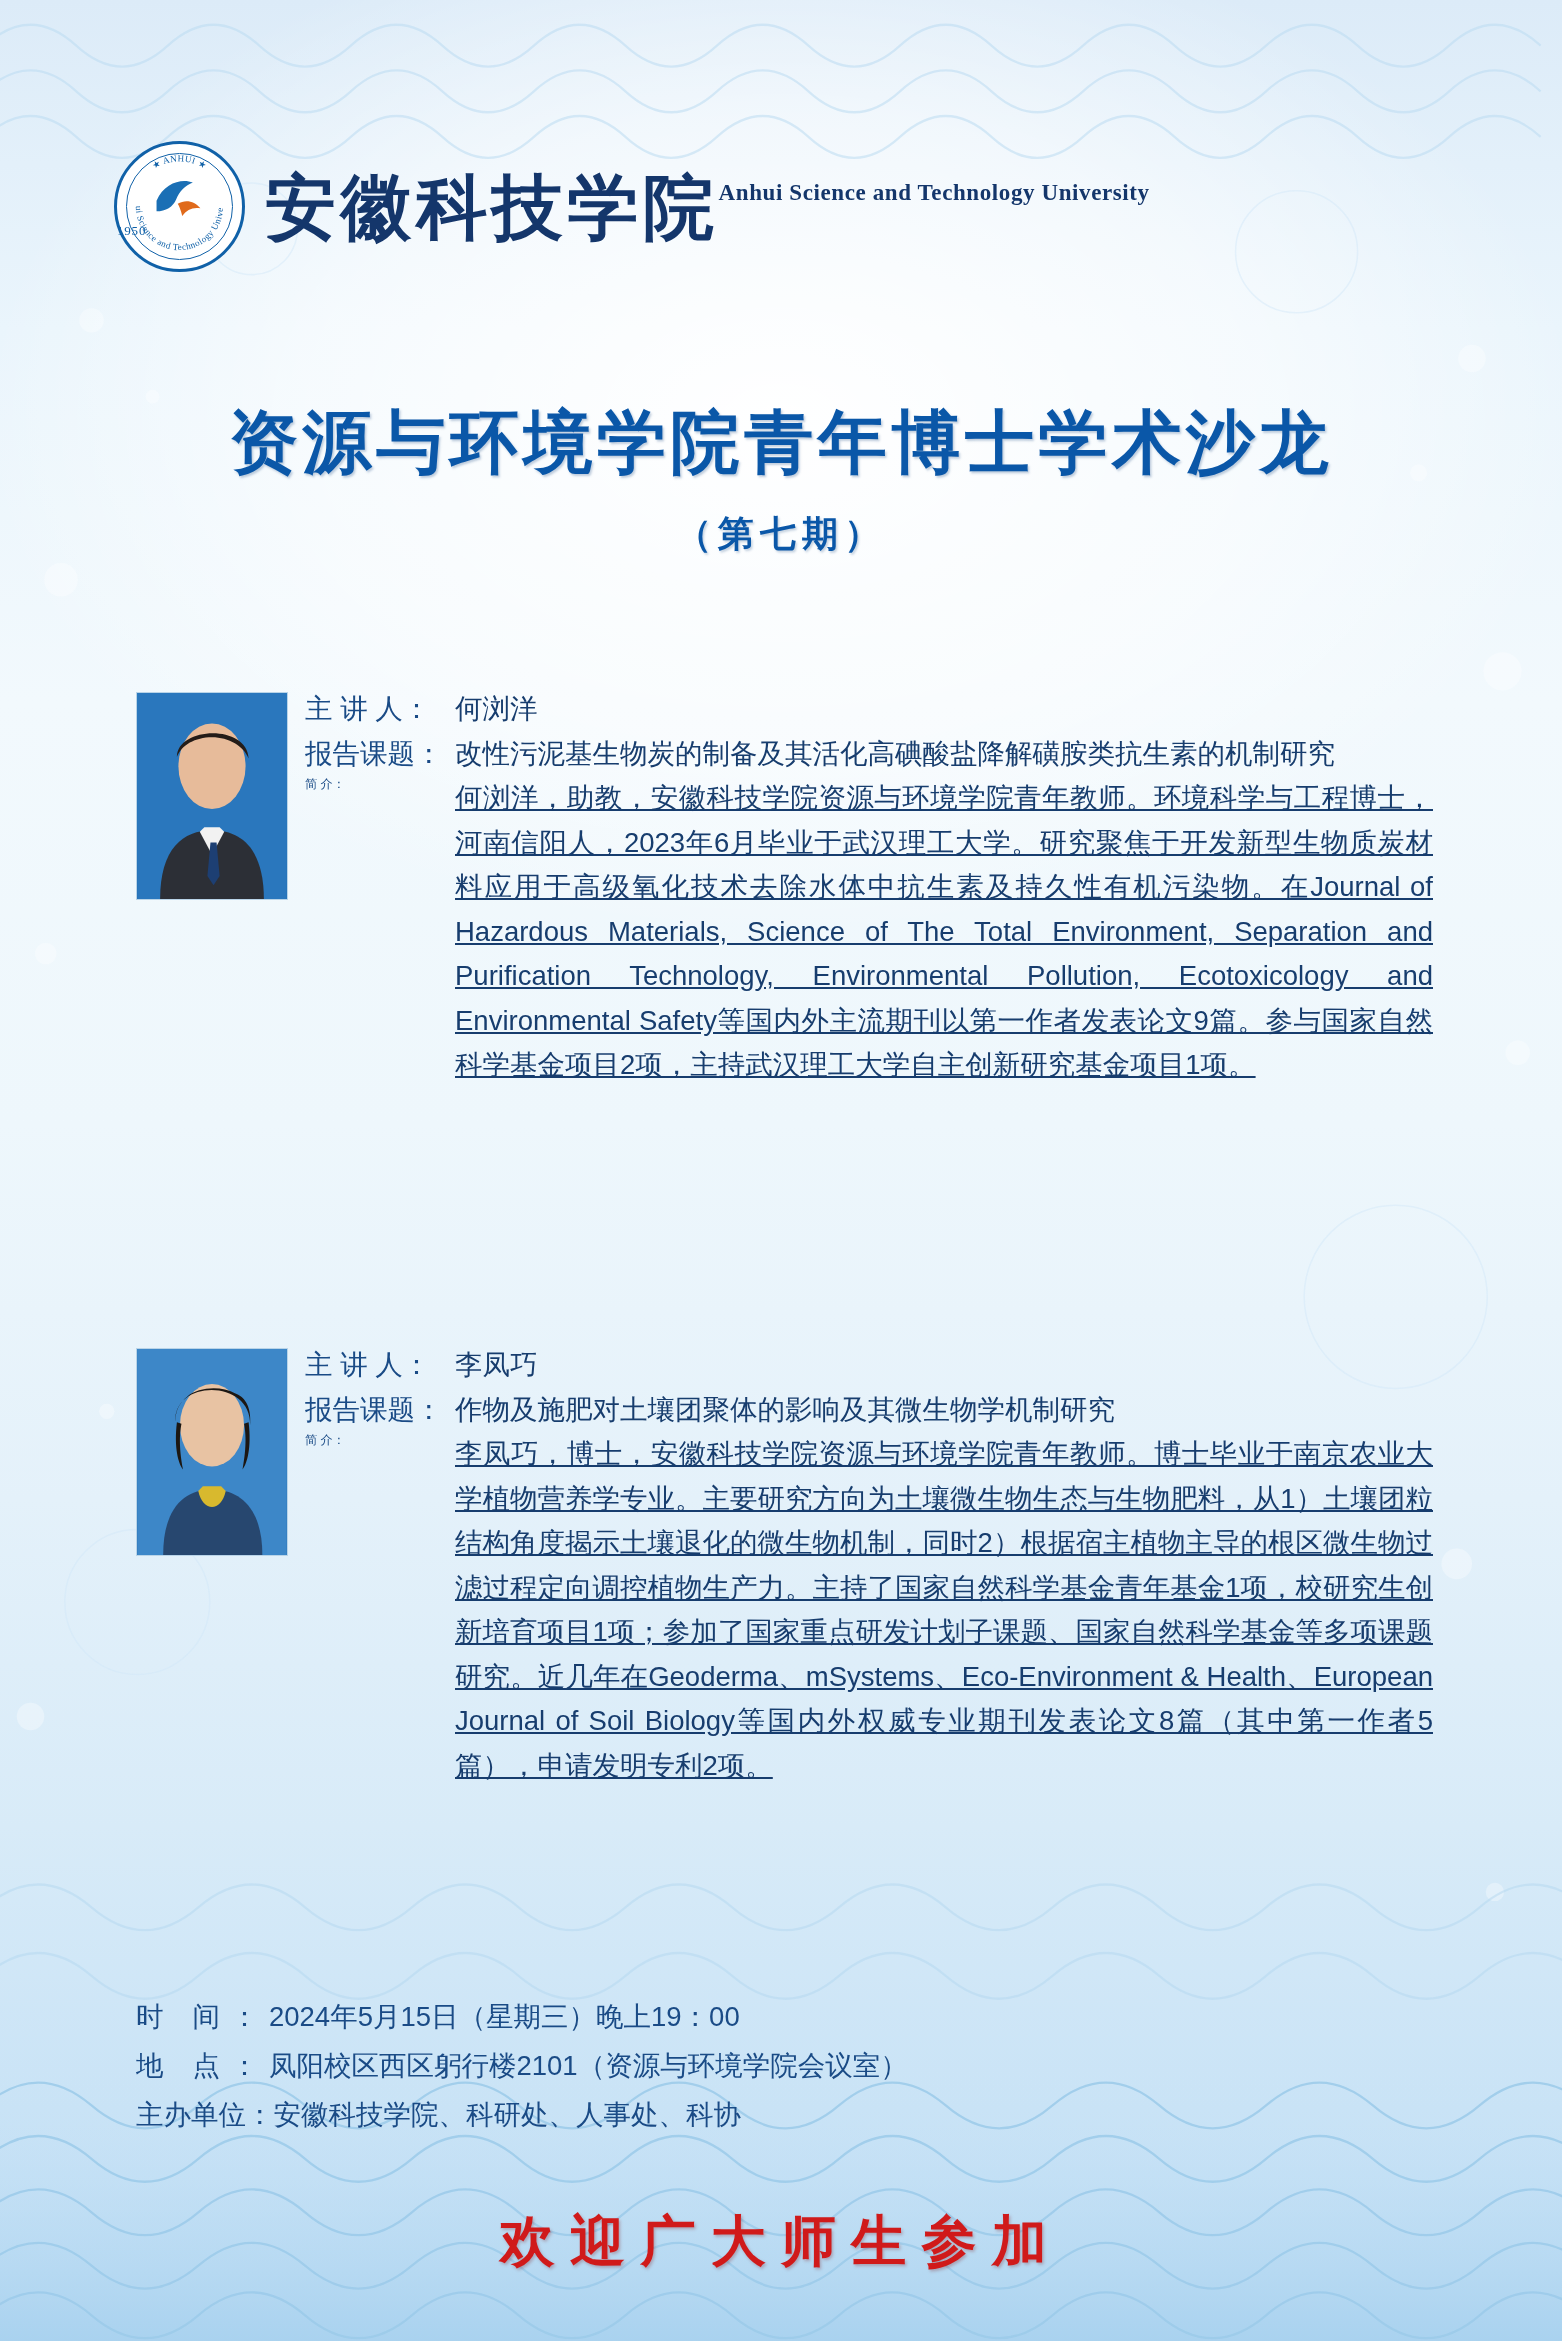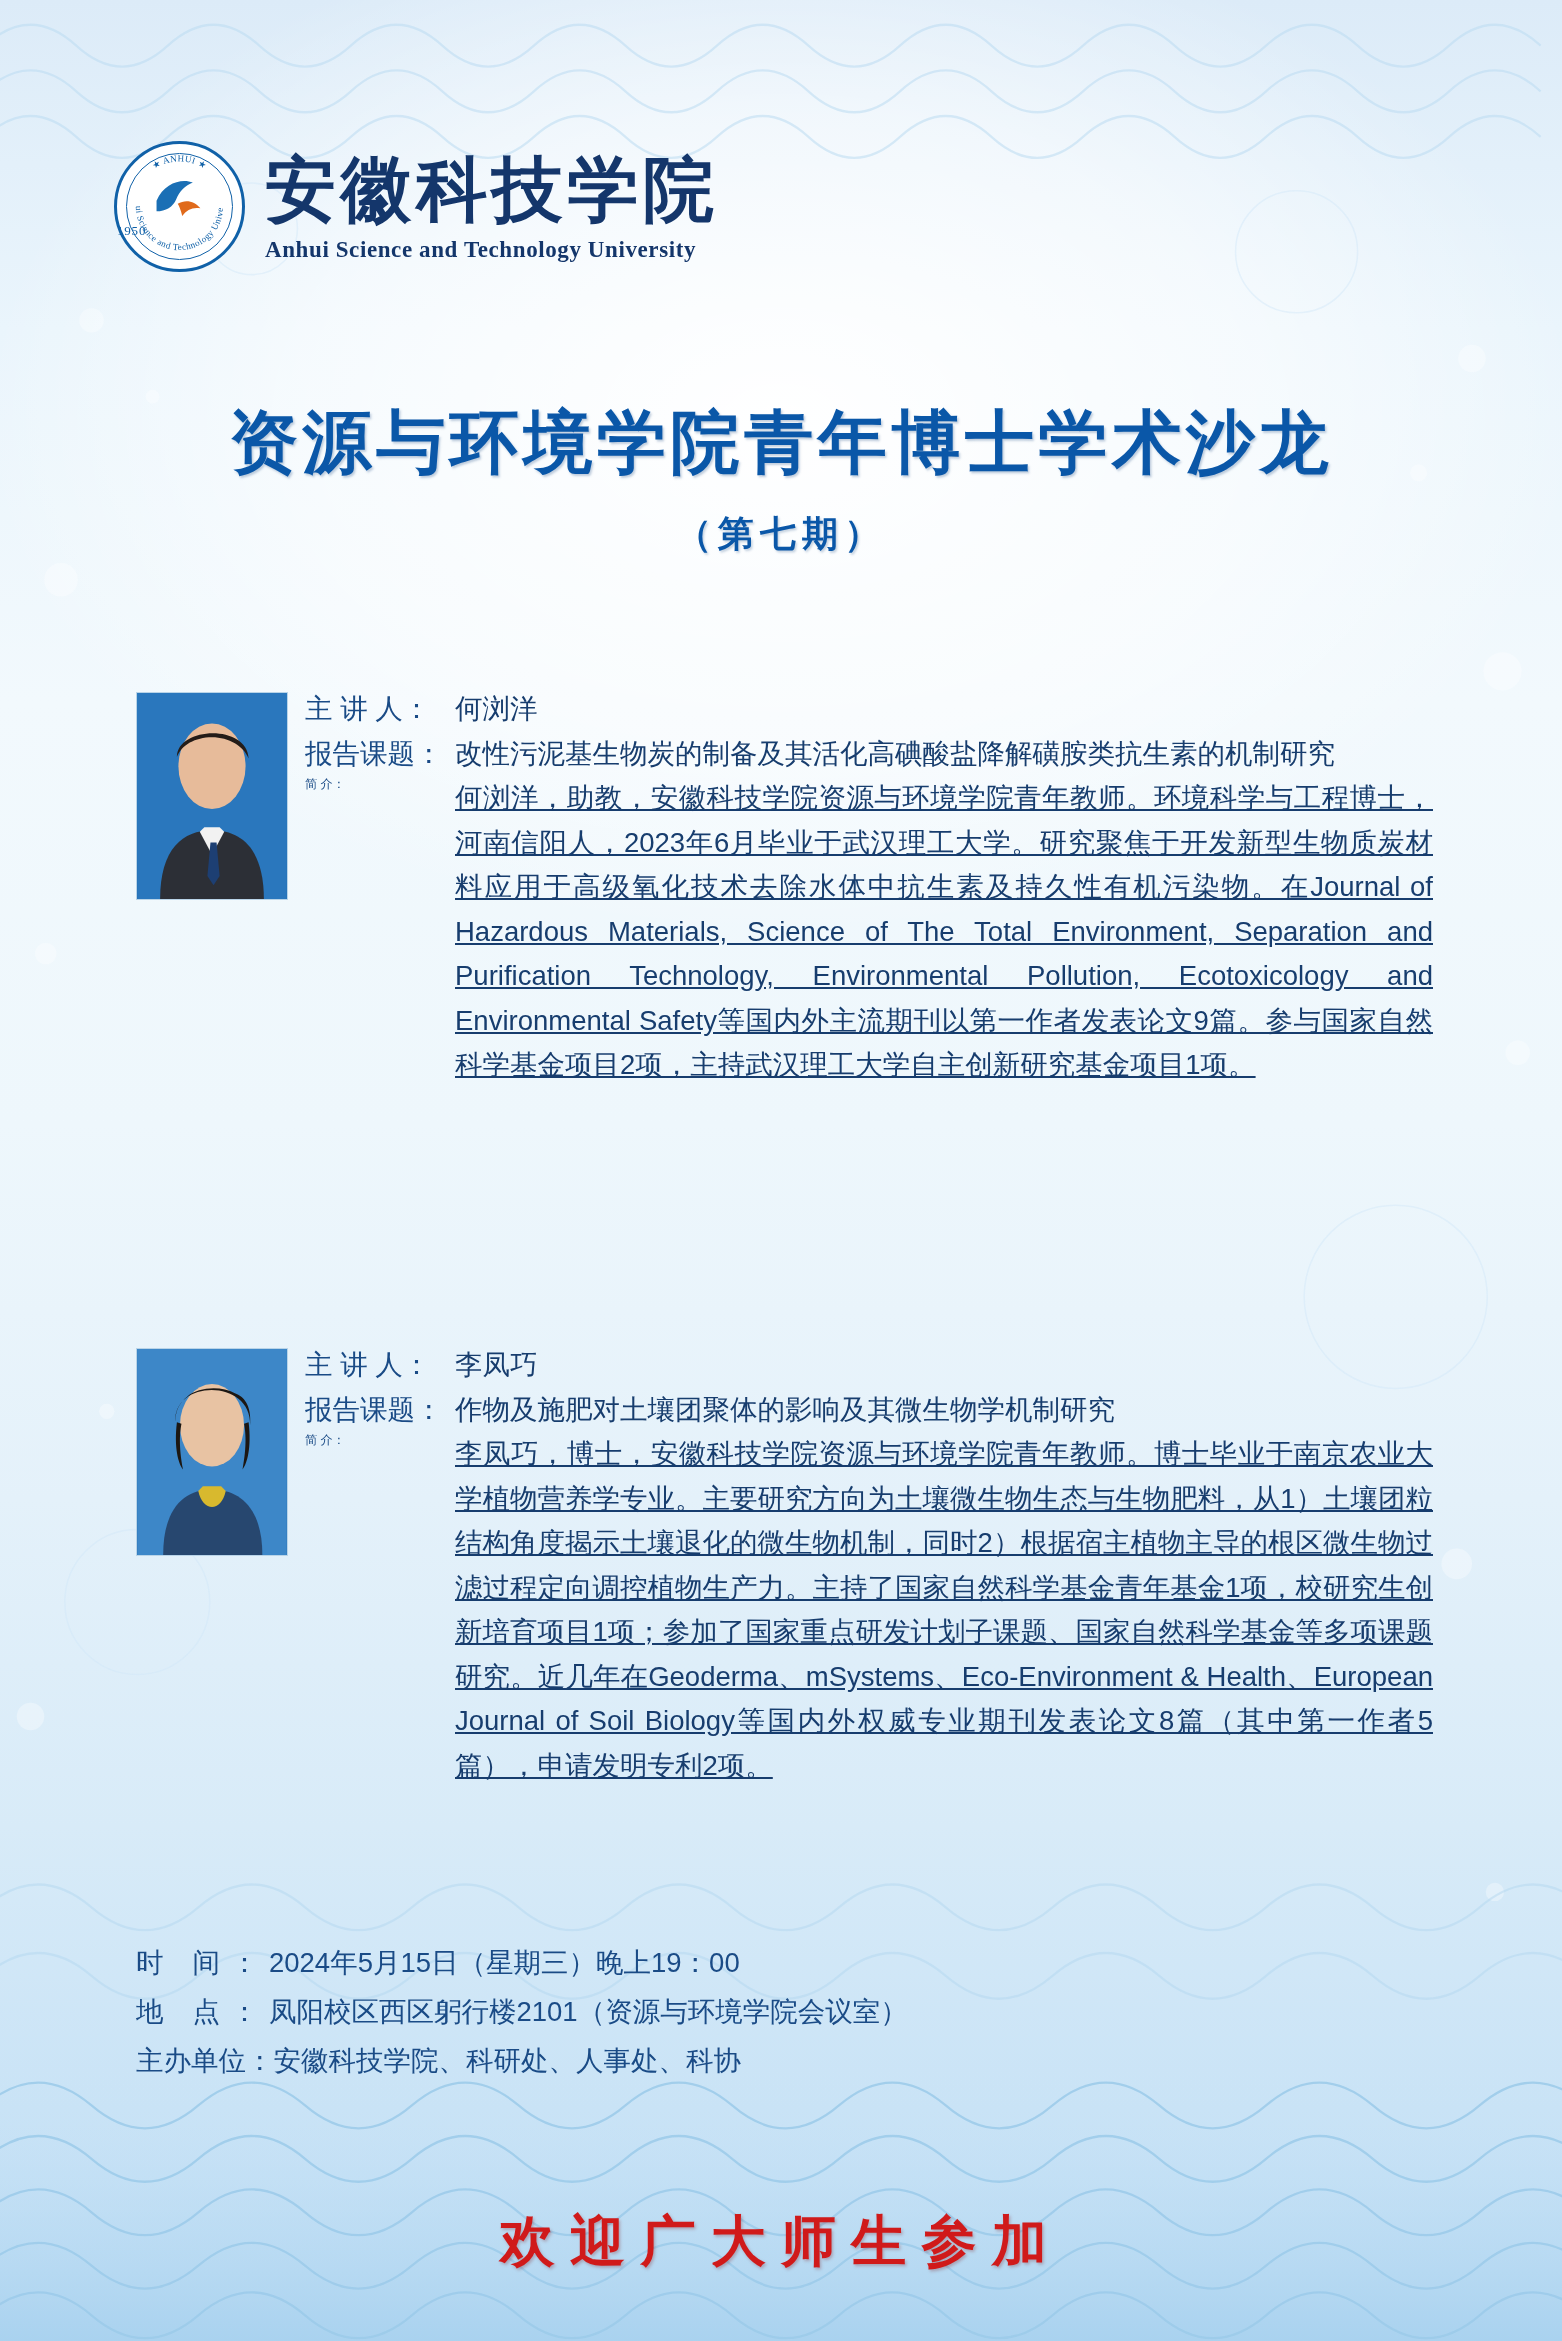--- a/index.html
+++ b/index.html
@@ -93,21 +93,21 @@
     left: 0; top: 0; width: 100%; height: 100%;
   }
   .logo-badge .arc-text text {
     font-size: 12.5px;
     fill: #1061a8;
     font-family: "Liberation Serif", serif;
     letter-spacing: .6px;
   }
   .univ-names {
     display: flex;
-    flex-direction: column;
+    flex-direction: row;
     justify-content: center;
     padding-top: 3.1px;
   }
   .univ-cn {
     font-family: "Liberation Serif", serif;
     font-size: 71px;
     font-weight: bold;
     color: #14366b;
     letter-spacing: 4.6px;
     line-height: 1.05;
@@ -205,21 +205,21 @@
   .bio-lead {
     display: flex;
     align-items: flex-start;
   }
   .bio-lead .kv-label { width: 150px; }
 
   
   .info {
     position: absolute;
     left: 136px;
-    top: 1939px;
+    top: 1993px;
     width: 1297px;
     font-size: 27.5px;
     line-height: 1.78;
     color: #1a4b86;
   }
   .info-row { white-space: nowrap; }
   .info-row .lab { letter-spacing: 10.7px; }
 
   
   .footer-slogan {

